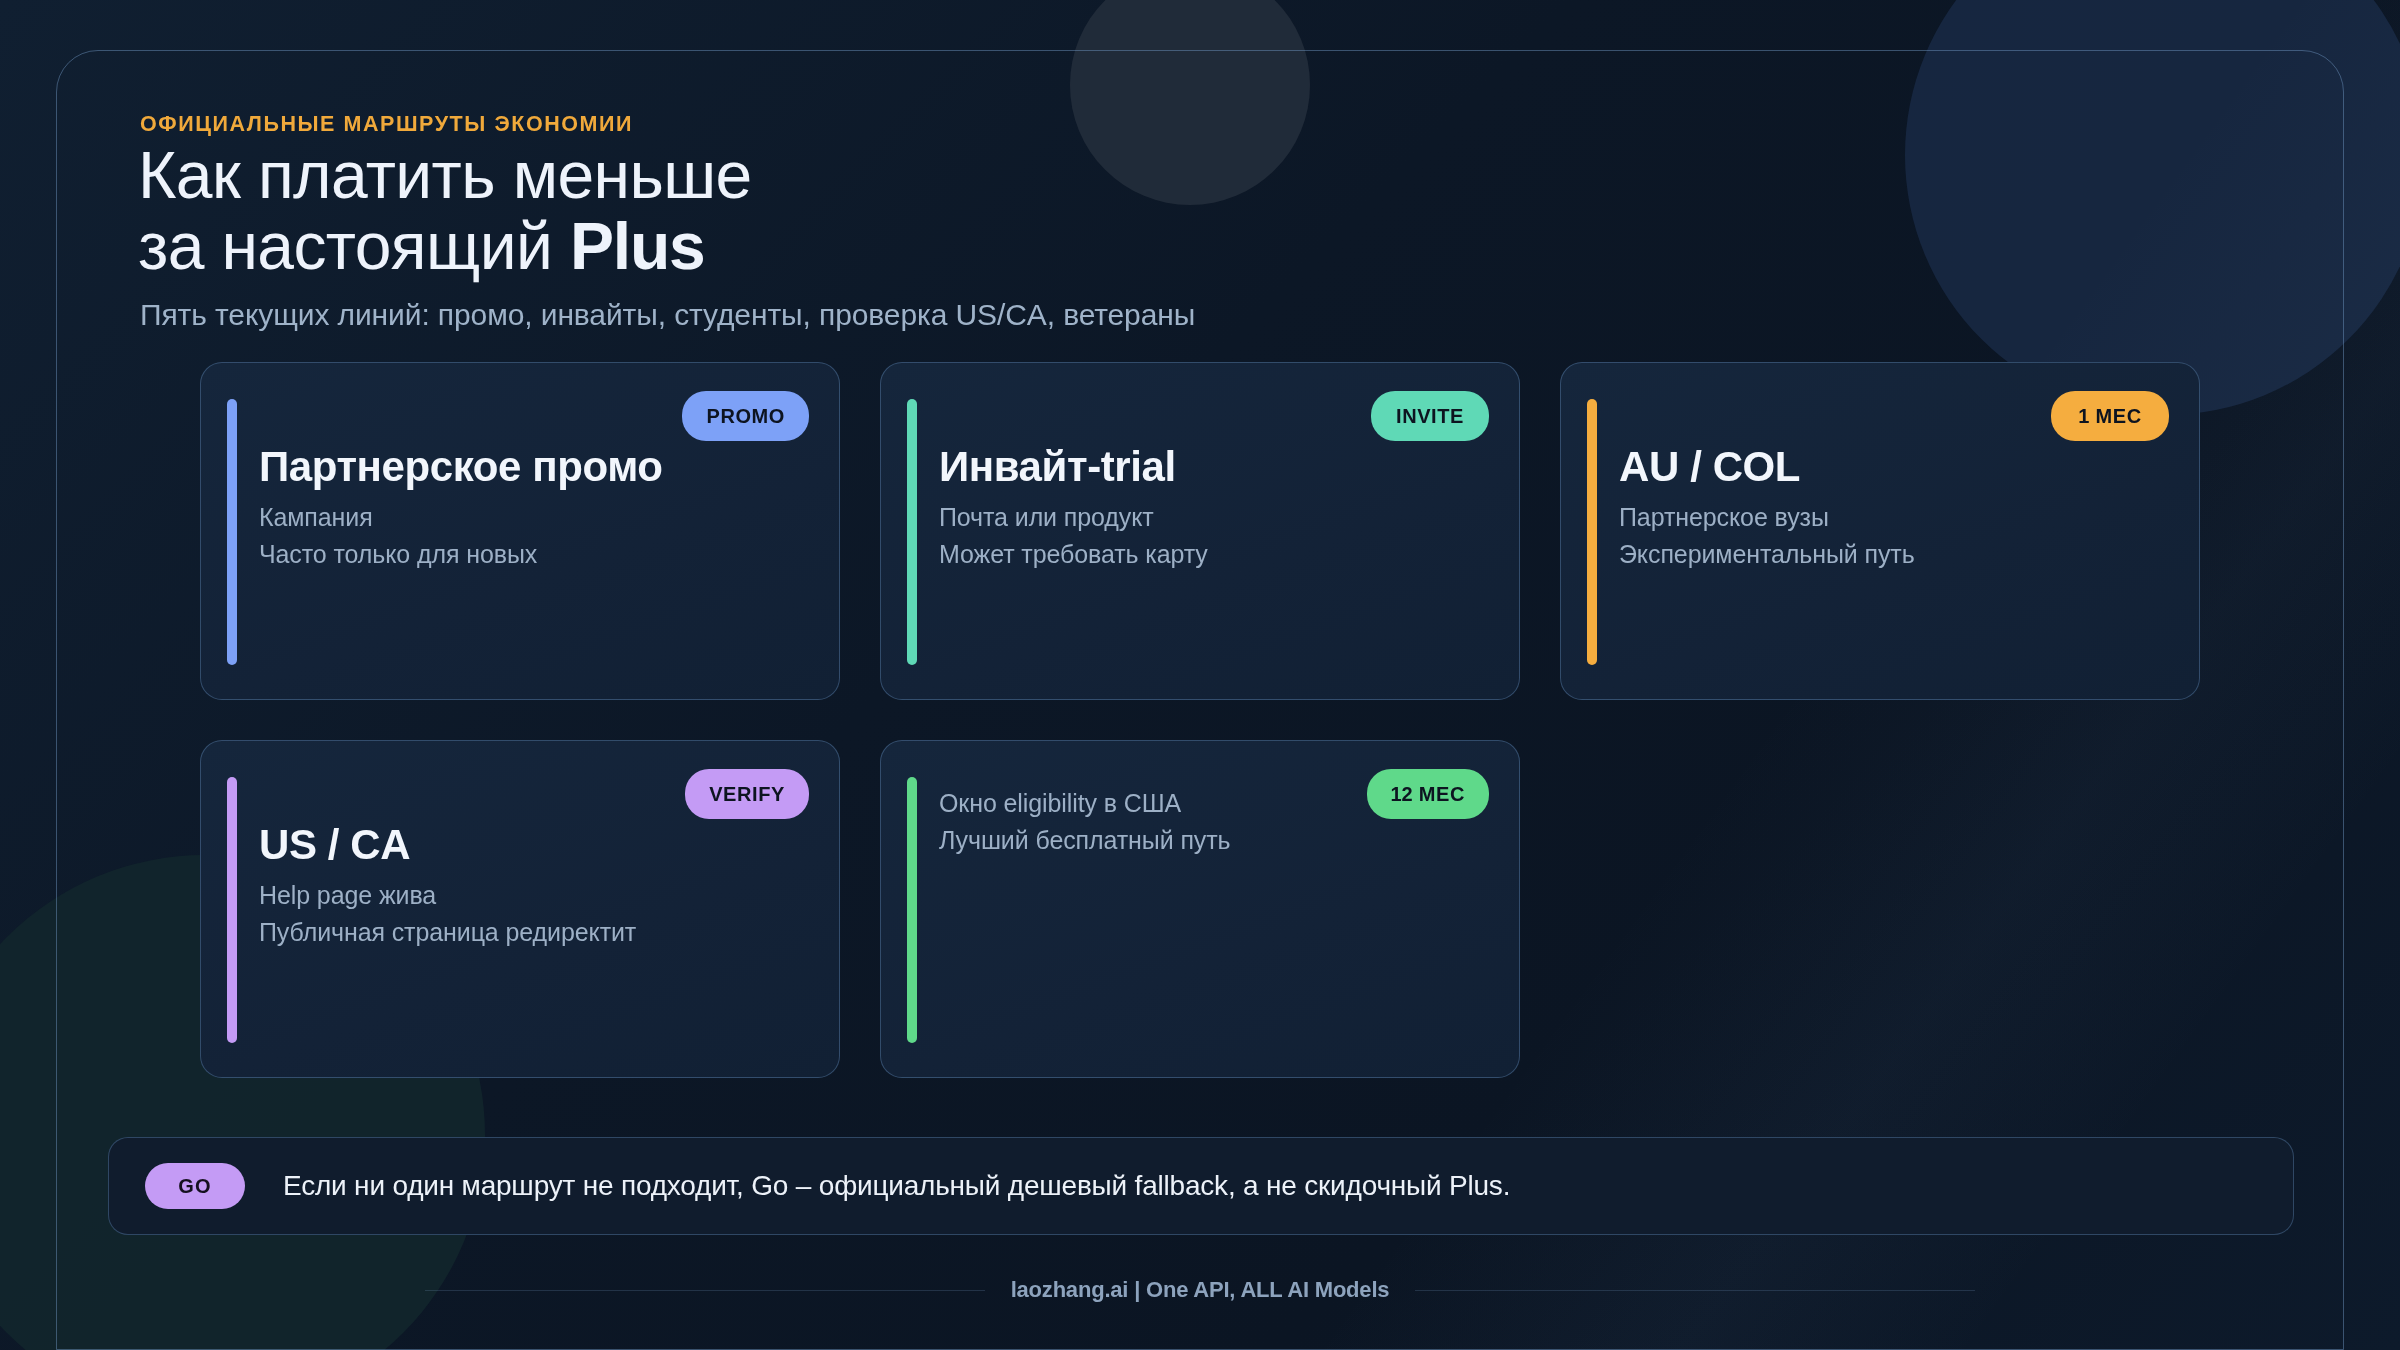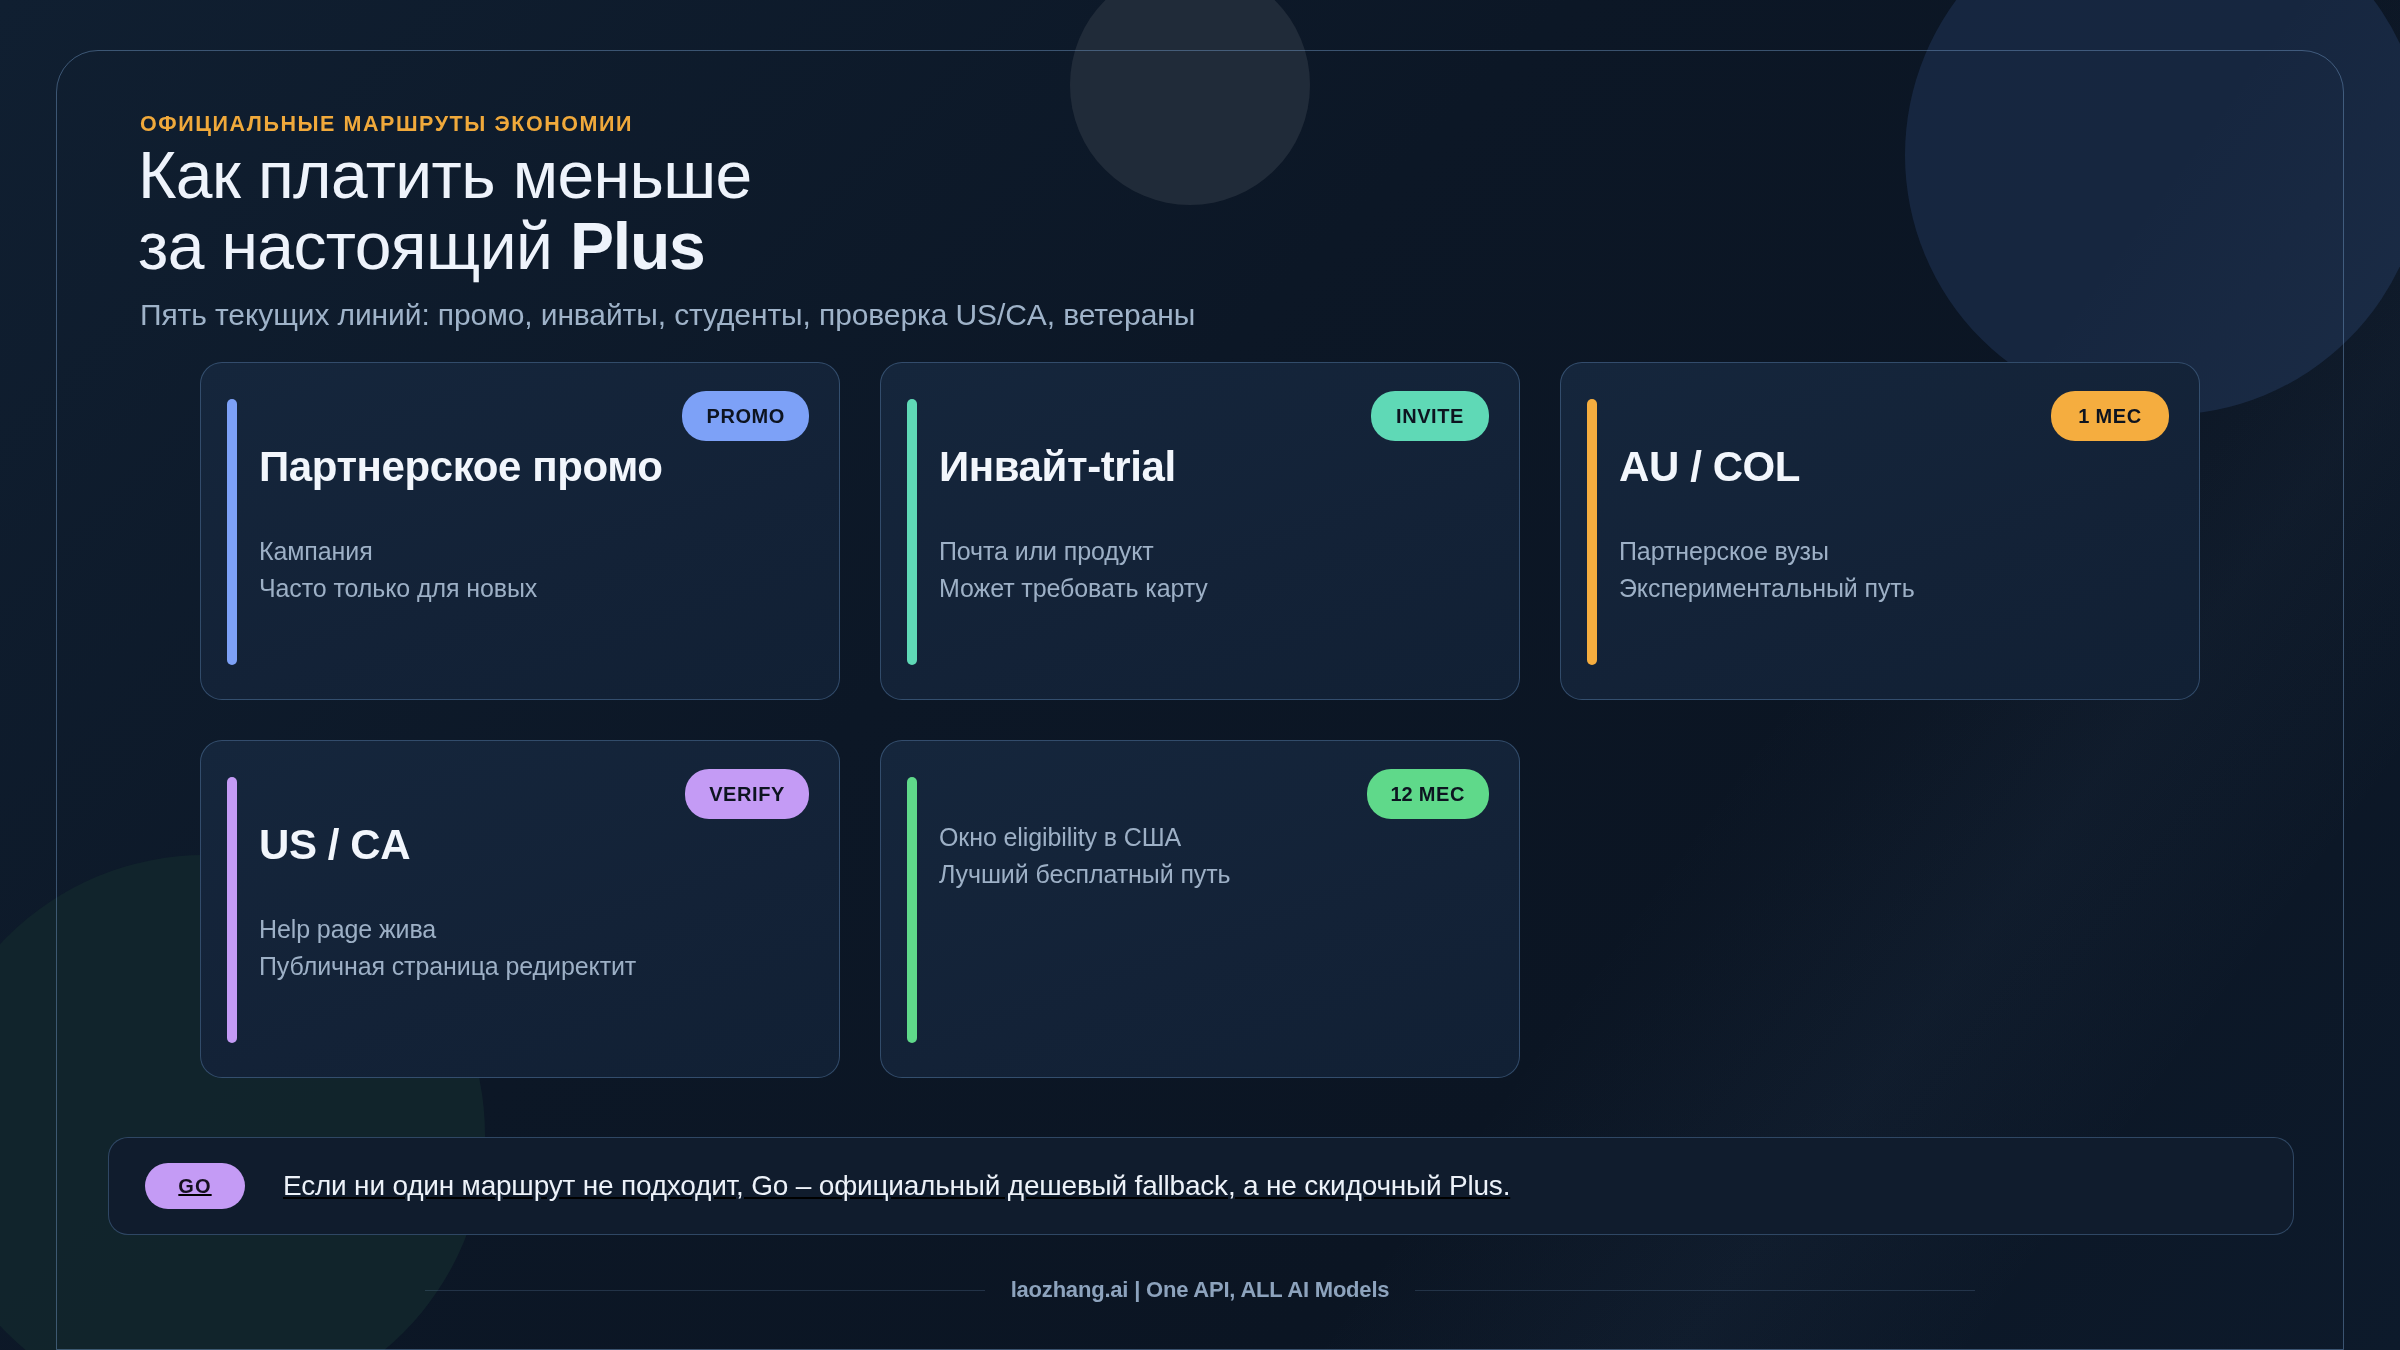--- a/index.html
+++ b/index.html
@@ -80,32 +80,32 @@
     display:flex; align-items:center; justify-content:center;
     color:#0d1420; font-size:20px; font-weight:800; letter-spacing:.9px;
     white-space:nowrap;
   }
   .badge .num { font-weight:800; letter-spacing:0; }
   .badge .unit { font-weight:600; letter-spacing:.6px; margin-left:6px; }
   .card-title {
     margin-top:44px;
     color:#f2f6fc; font-size:42px; font-weight:700; letter-spacing:-.4px;
   }
-  .card-lines { margin-top:42px; }
+  .card-lines { margin-top:8px; }
   .card-line {
     color:#9db0c6; font-size:25px; line-height:37px; font-weight:400; letter-spacing:-.1px;
   }
 
   
   #callout {
     position:absolute; left:108px; top:1137px; width:2186px; height:98px;
     background:#101c2d;
     border:1.4px solid rgba(96,137,182,.4);
     border-radius:20px;
-    display:flex; align-items:center; padding:0 36px;text-decoration:underline;
+    display:flex; align-items:center; padding:0 36px;
   }
   #go-pill {
     width:100px; height:46px; border-radius:24px;
     background:#c49bf5;
     display:flex; align-items:center; justify-content:center;
     color:#15101f; font-size:20px; font-weight:800; letter-spacing:1.1px;
     flex:0 0 auto;
   }
   #callout-text {
     margin-left:38px;

